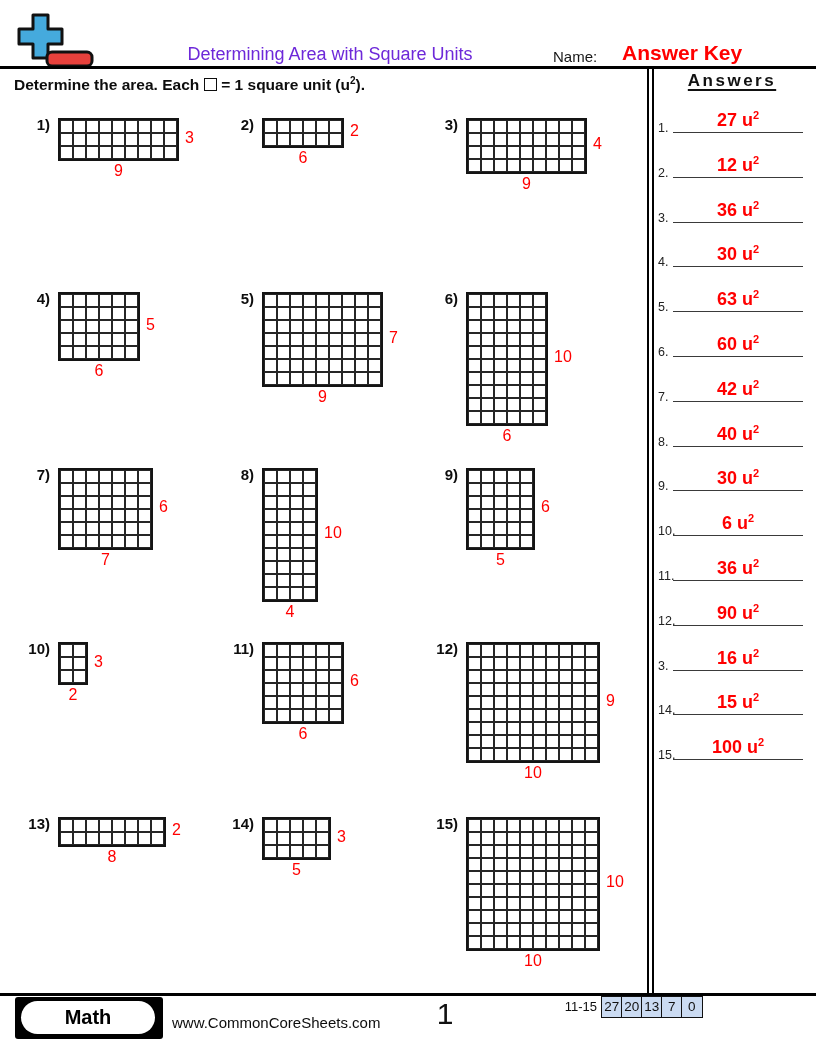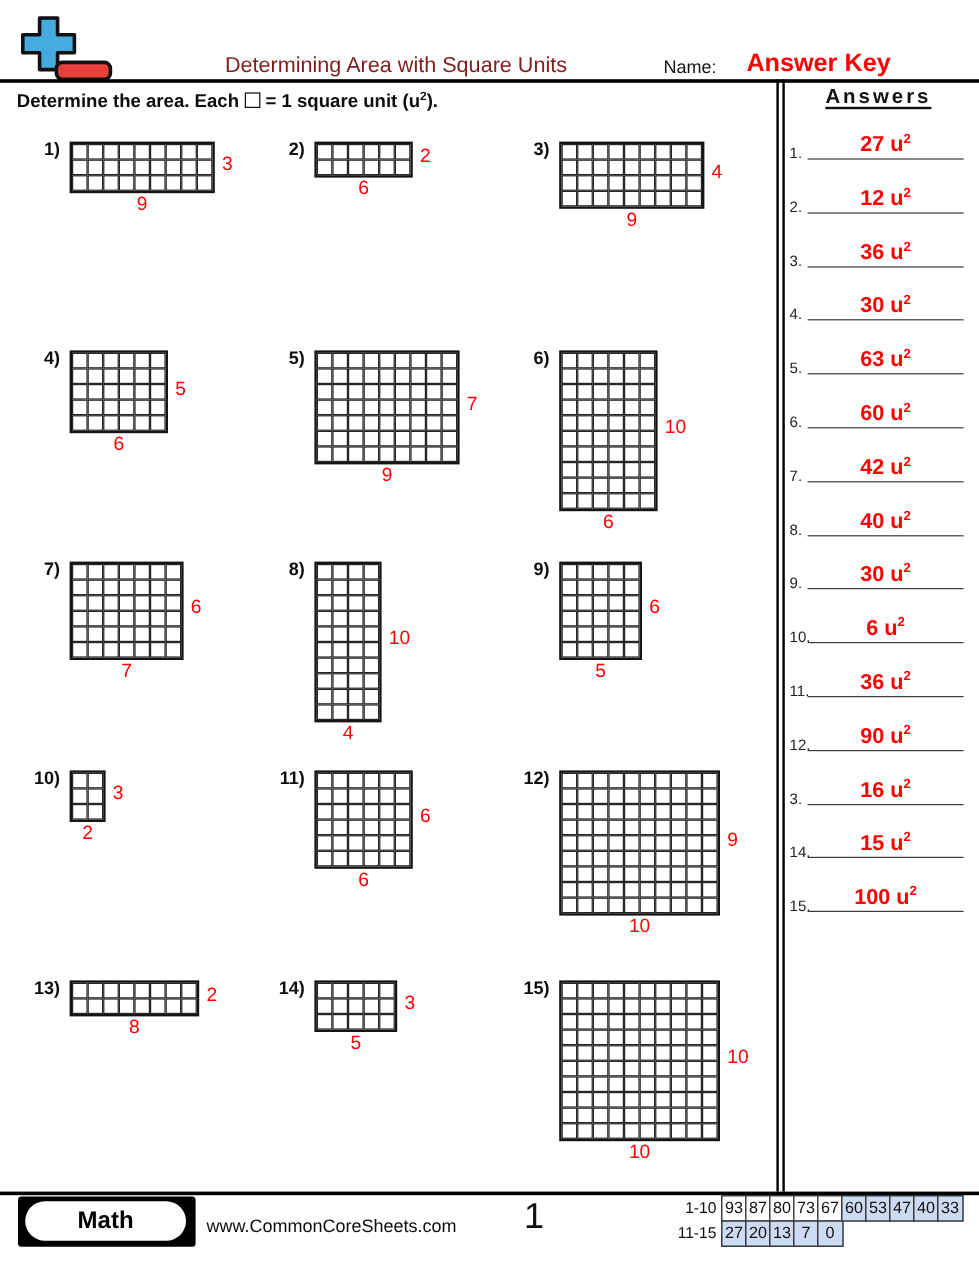--- a/index.html
+++ b/index.html
@@ -5,21 +5,21 @@
   * { margin:0; padding:0; box-sizing:border-box; }
   html,body { background:#888; }
   .page {
     position:relative; width:816px; height:1056px; margin:0 auto;
     background:#fff; overflow:hidden;
     font-family:"Liberation Sans", sans-serif; color:#111;
   }
   
   .logo { position:absolute; left:16px; top:12px; }
   .page-title { position:absolute; left:120px; top:44px; width:420px; text-align:center;
-    font-size:18px; color:#7f1d1d; }
+    font-size:18px; color:#6d28d9; }
   .name-label { position:absolute; left:553px; top:48px; font-size:15px; color:#161616; }
   .name-value { position:absolute; left:622px; top:41px; font-size:21px; font-weight:bold; }
   .header-divider { position:absolute; left:0; top:66px; width:816px; height:3px; background:#000; }
   .instruction { position:absolute; left:14px; top:75px; font-size:15.5px; font-weight:bold; color:#0d0d0d; }
   .sq-symbol { display:inline-block; width:13px; height:13px; border:1.6px solid #0d0d0d;
     vertical-align:-1px; margin:0 4px 0 5px; background:#fff; }
   .instruction sup { font-size:10px; }
   
   .problem-number { position:absolute; width:38px; text-align:right;
     font-size:15px; font-weight:bold; color:#0d0d0d; }
@@ -856,33 +856,20 @@
     </div>
 
   <div class="footer-divider"></div>
   <div class="subject-box">
     <div class="subject-pill">Math</div>
   </div>
   <div class="website">www.CommonCoreSheets.com</div>
   <div class="page-number">1</div>
   <div class="score-table" id="score-table">
       <div class="score-row" style="position: relative;">
-        <div class="score-label">1-10</div>
-        <div class="score-cell first">93</div>
-        <div class="score-cell">87</div>
-        <div class="score-cell">80</div>
-        <div class="score-cell">73</div>
-        <div class="score-cell">67</div>
-        <div class="score-cell hl">60</div>
-        <div class="score-cell hl">53</div>
-        <div class="score-cell hl">47</div>
-        <div class="score-cell hl">40</div>
-        <div class="score-cell hl">33</div>
-      </div>
-      <div class="score-row" style="position: relative;">
         <div class="score-label">11-15</div>
         <div class="score-cell first hl">27</div>
         <div class="score-cell hl">20</div>
         <div class="score-cell hl">13</div>
         <div class="score-cell hl">7</div>
         <div class="score-cell hl">0</div>
       </div>
     </div>
 
 </div>

